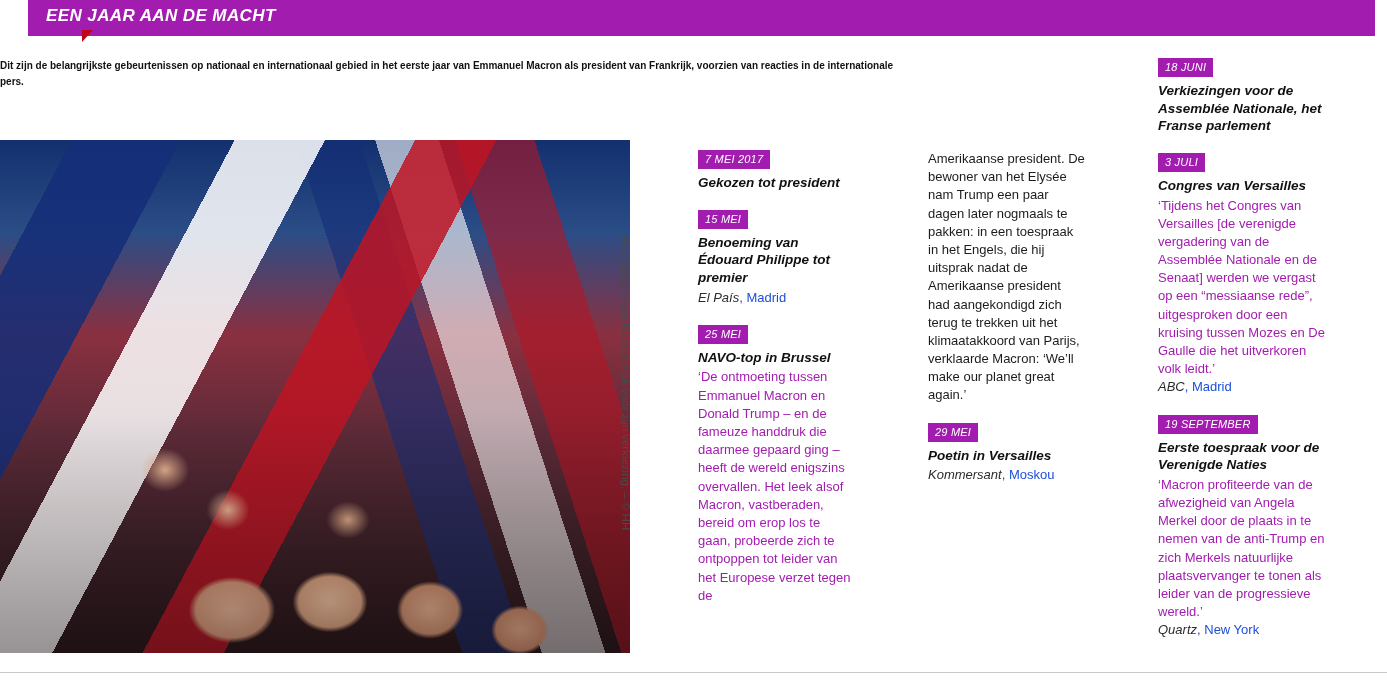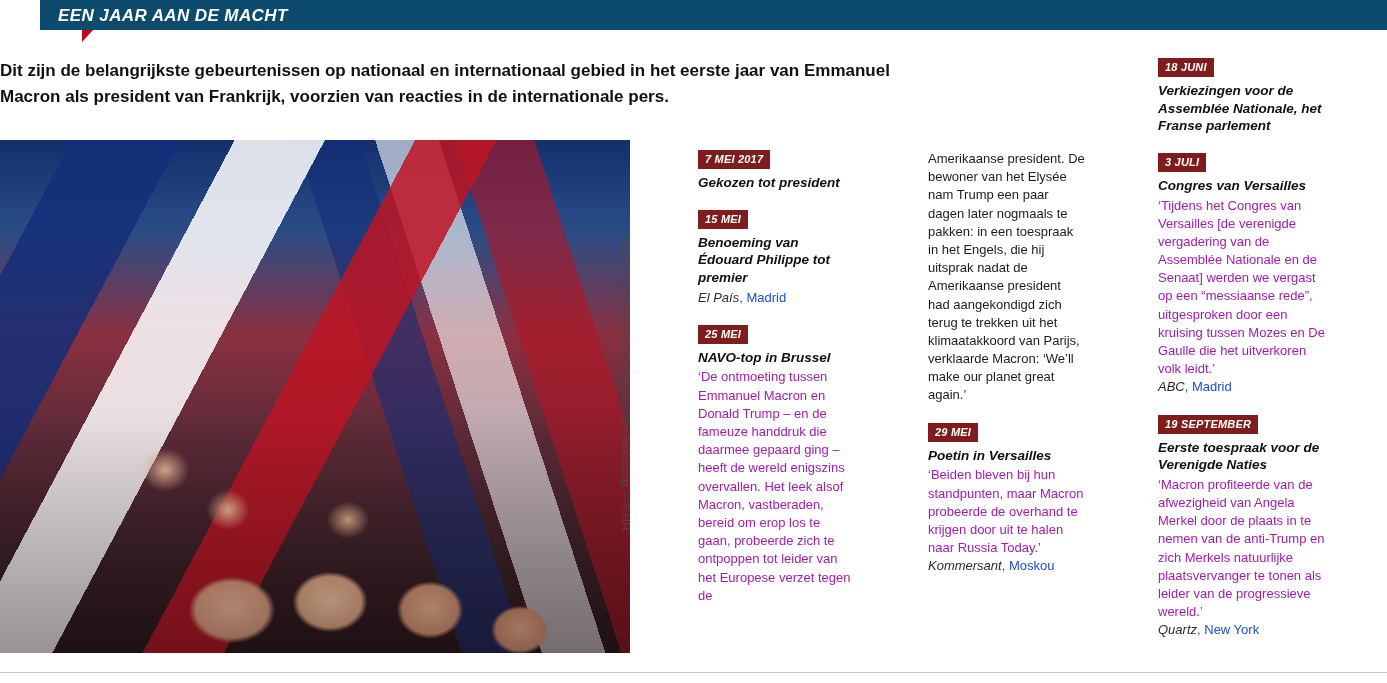--- a/index.html
+++ b/index.html
@@ -12,25 +12,25 @@
     height: 683px;
     font-family: "Liberation Sans", sans-serif;
     color: #1a1a1a;
     position: relative;
     overflow: hidden;
   }
 
   
   .banner {
     position: absolute;
-    left: 40px;
+    left: 28px;
     top: 0;
     width: 1347px;
-    height: 30px;
-    background: #0c4a6e;
+    height: 36px;
+    background: #a21caf;
   }
   .banner-title {
     position: absolute;
     left: 18px;
     top: 6px;
     color: #ffffff;
     font-weight: bold;
     font-style: italic;
     font-size: 17px;
     letter-spacing: 0.4px;
@@ -45,21 +45,21 @@
     border-right: 11px solid transparent;
     border-bottom: 12px solid transparent;
   }
 
   
   .intro {
     position: absolute;
     left: 0;
     top: 58px;
     width: 900px;
-    font-size: 17px;
+    font-size: 10px;
     font-weight: bold;
     line-height: 1.55;
     color: #111;
   }
 
   
   .photo-wrap {
     position: absolute;
     left: 0;
     top: 140px;
@@ -116,23 +116,23 @@
     font-size: 13px;
     line-height: 1.38;
     color: #1c1c1c;
   }
   #col1 { left: 698px; }
   #col2 { left: 928px; }
   #col3 { left: 1158px; top: 58px; width: 170px; }
 
   .tag {
     display: inline-block;
-    background: #7f1d1d;
+    background: #a21caf;
     color: #fff;
-    font-weight: bold;
+    font-weight: normal;
     font-style: italic;
     font-size: 11px;
     padding: 2px 7px 2px 7px;
     margin-bottom: 5px;
     letter-spacing: 0.2px;
   }
   .entry { margin-bottom: 18px; }
   .entry:last-child { margin-bottom: 16px; }
   .entry-title {
     font-weight: bold;
@@ -213,21 +213,20 @@
 
 <div class="col" id="col2">
 
   <div class="entry">
     <div class="cont-text">Amerikaanse president. De bewoner van het Elysée nam Trump een paar dagen later nogmaals te pakken: in een toespraak in het Engels, die hij uitsprak nadat de Amerikaanse president had aangekondigd zich terug te trekken uit het klimaatakkoord van Parijs, verklaarde Macron: ‘We’ll make our planet great again.’</div>
   </div>
 
   <div class="entry">
     <span class="tag">29 MEI</span>
     <div class="entry-title">Poetin in Versailles</div>
-    <div class="entry-quote">‘Beiden bleven bij hun standpunten, maar Macron probeerde de overhand te krijgen door uit te halen naar Russia Today.’</div>
     <div class="entry-source"><span class="src-name">Kommersant</span><span class="src-city">, Moskou</span></div>
   </div>
 
 </div>
 
 <div class="col" id="col3">
 
   <div class="entry">
     <span class="tag">18 JUNI</span>
     <div class="entry-title">Verkiezingen voor de Assemblée Nationale, het Franse parlement</div>

